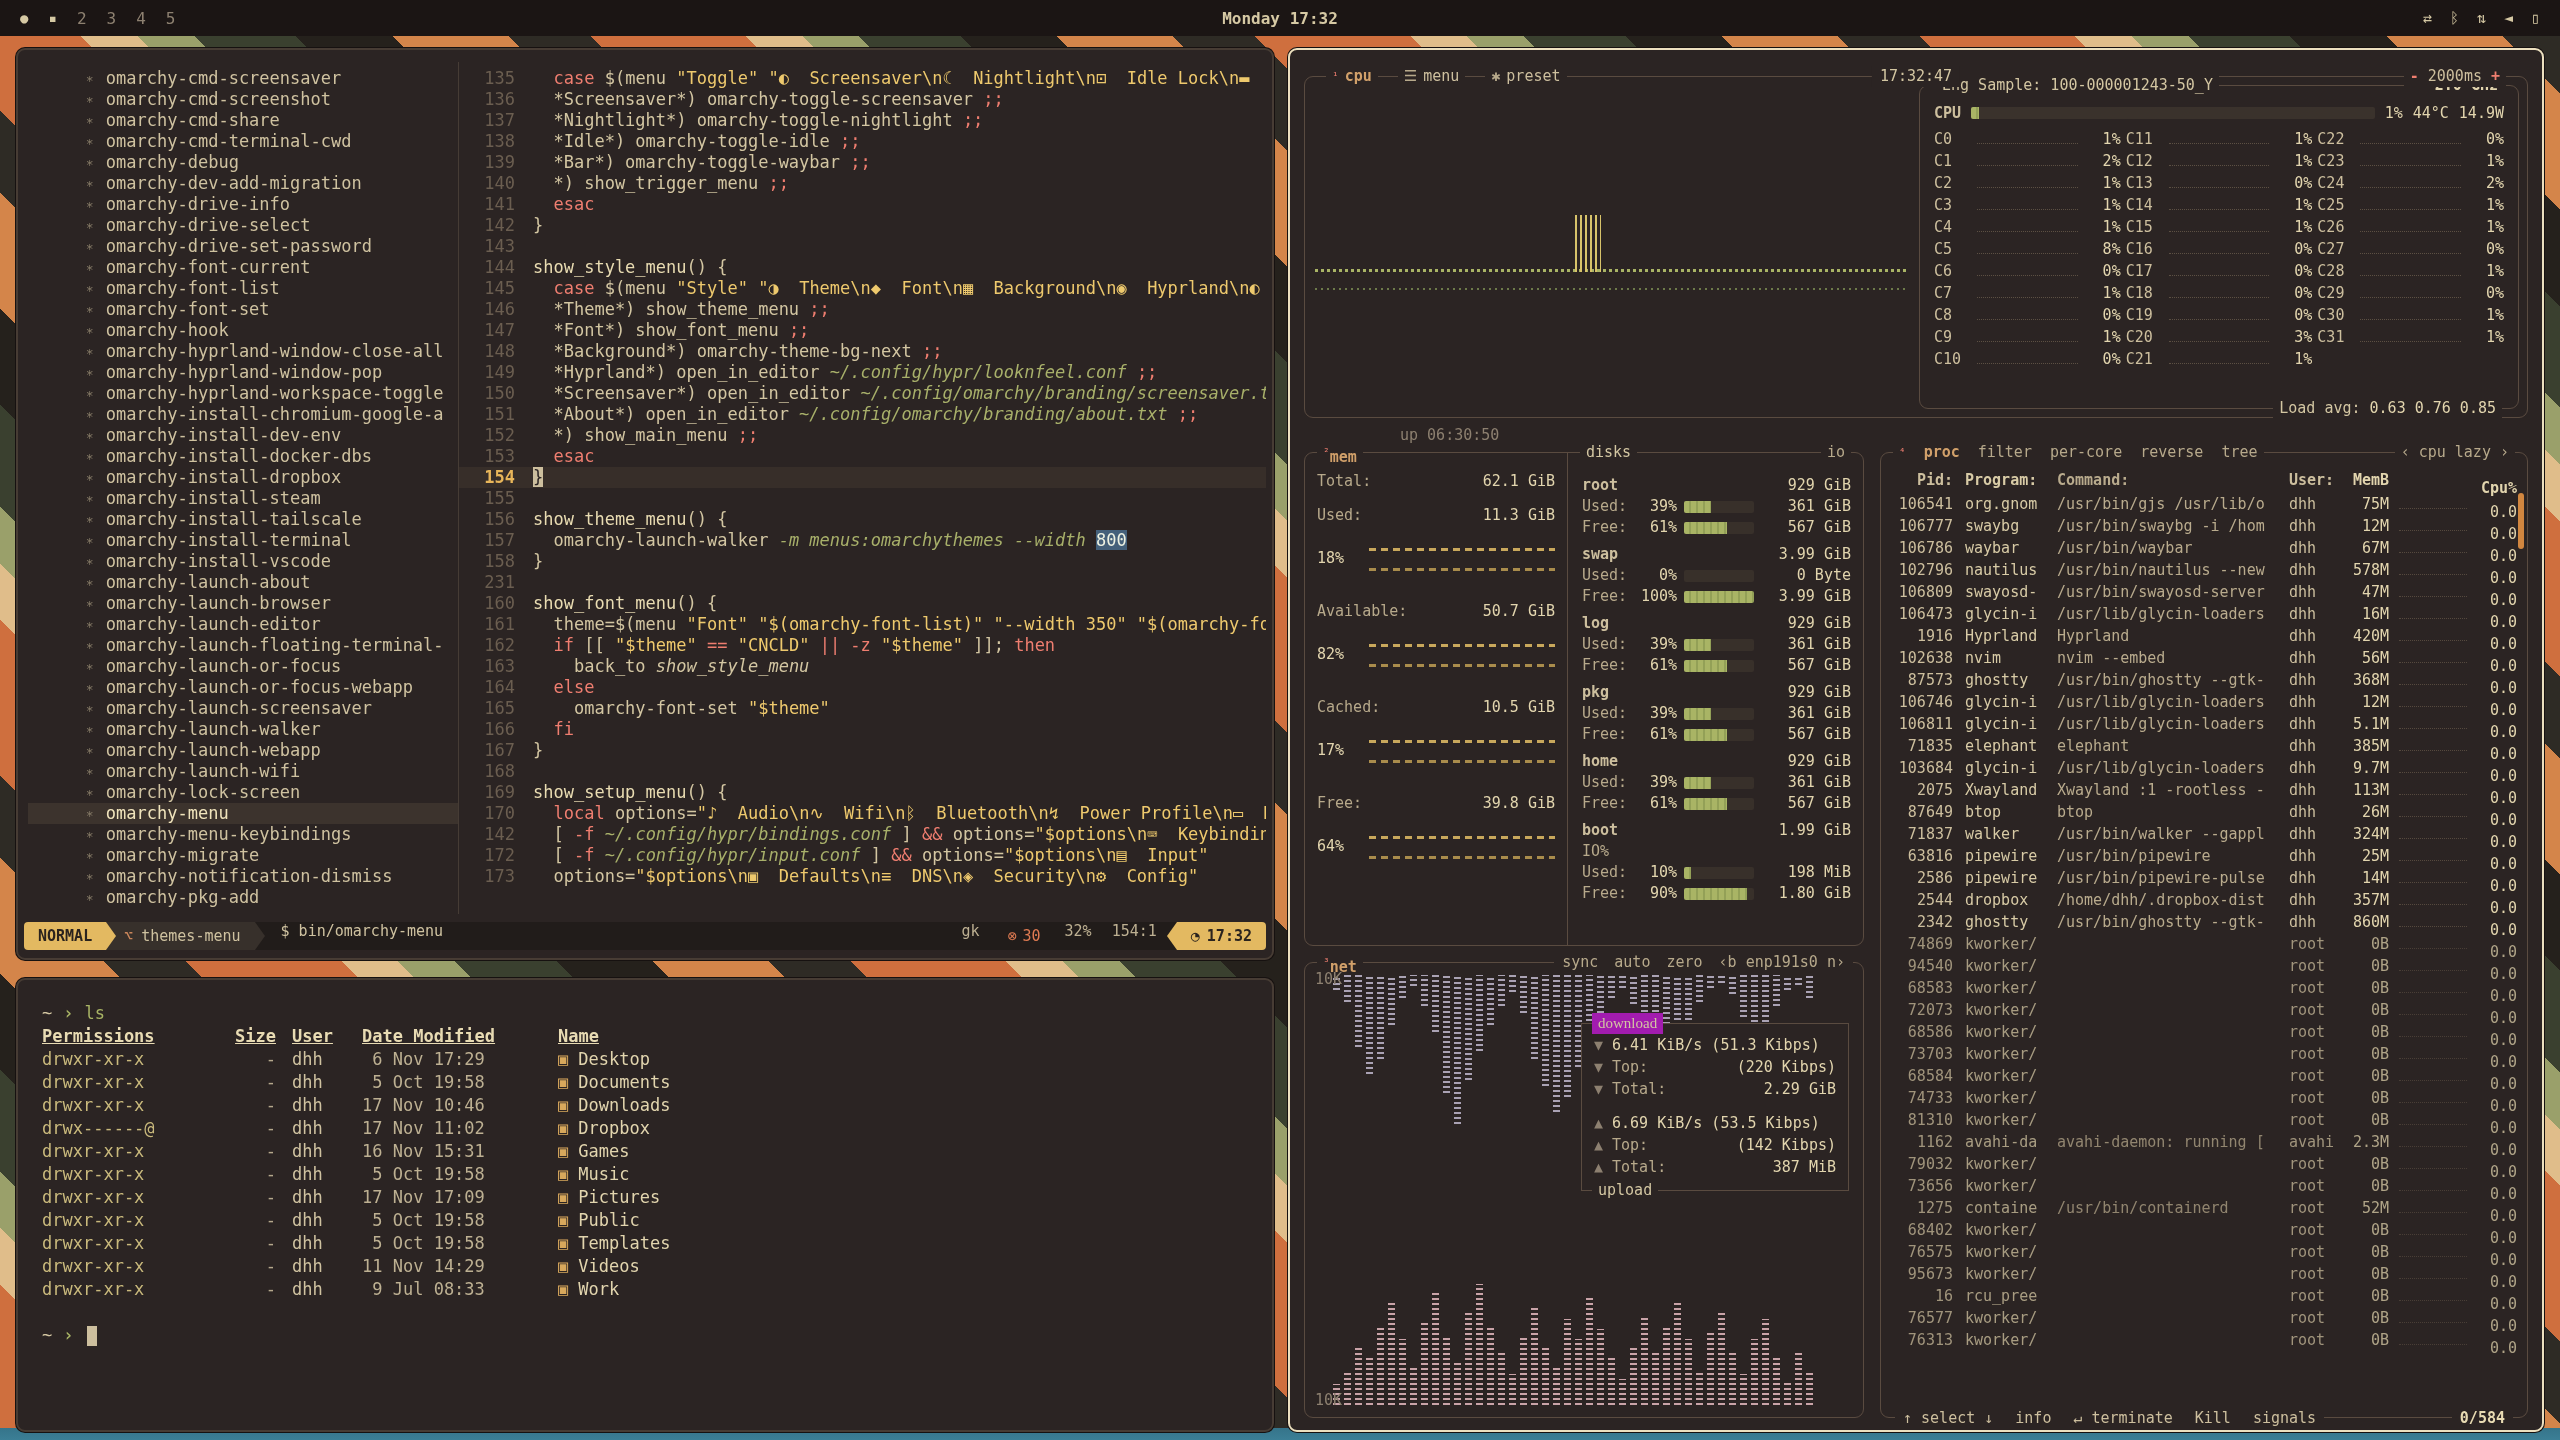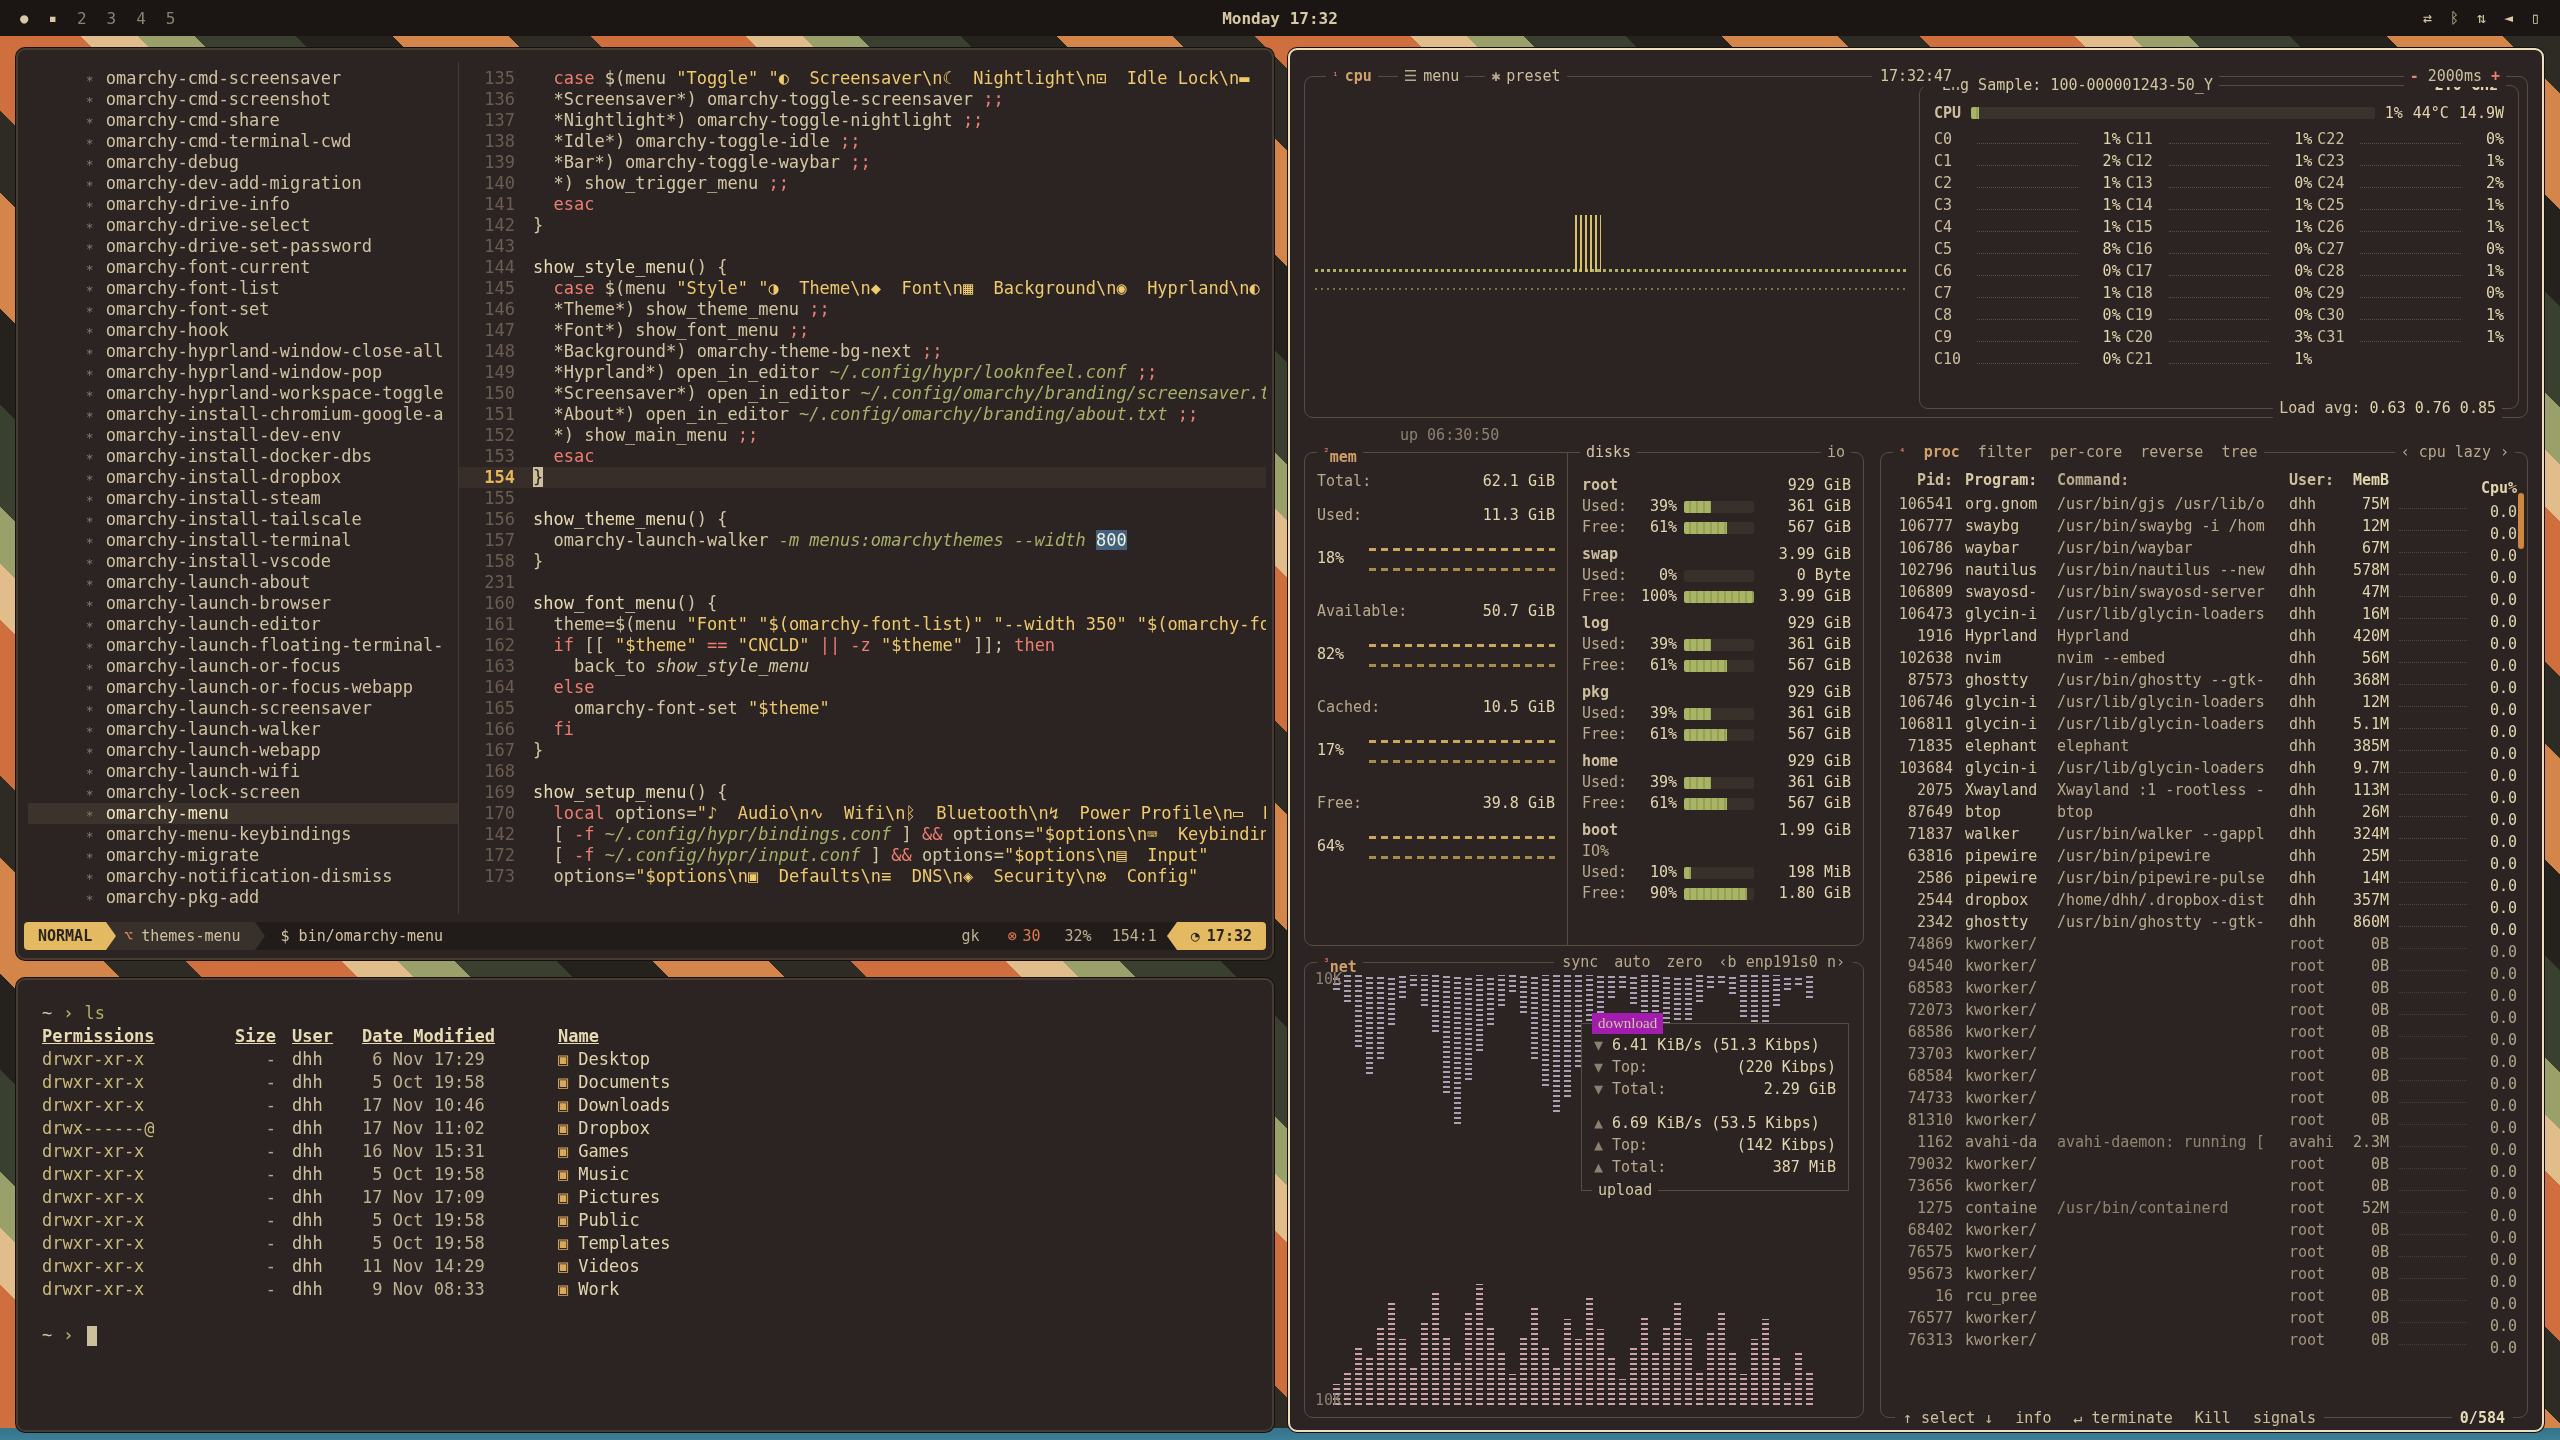--- a/index.html
+++ b/index.html
@@ -45,21 +45,21 @@
   .curline .ctext span:first-child{background:#cdbf9e;color:#2b2423;}
   .k{color:#ef7e70;}
   .s{color:#eec96d;}
   .pa{color:#a8b06a;font-style:italic;}
   .op{color:#ef7e70;}
   .fn{color:#e9dcb2;}
   .p{color:#d3c6a2;}
   .it{color:#d3c6a2;font-style:italic;}
   .hl{background:#44607a;color:#eef2e2;}
 
-  .statusline{position:absolute;left:6px;right:6px;bottom:8px;height:28px;background:#211c1a;display:flex;align-items:center;font-size:15px;color:#bdb092;border-radius:4px;overflow:hidden;}
+  .statusline{position:absolute;left:6px;right:6px;bottom:8px;height:28px;background:#211c1a;display:flex;font-size:15px;color:#bdb092;border-radius:4px;overflow:hidden;}
   .mode{background:#e3b961;color:#2a231e;font-weight:bold;padding:0 14px;height:100%;display:flex;align-items:center;}
   .sl-arr1{width:0;height:0;border-top:14px solid transparent;border-bottom:14px solid transparent;border-left:10px solid #e3b961;background:#37302b;}
   .branch{background:#37302b;height:100%;display:flex;align-items:center;padding:0 14px 0 8px;gap:8px;color:#cfc2a0;}
   .bi{color:#c9855a;}
   .sl-arr2{width:0;height:0;border-top:14px solid transparent;border-bottom:14px solid transparent;border-left:10px solid #37302b;}
   .fname{padding:0 16px;color:#cfc2a0;}
   .sl-flex{flex:1;}
   .slkeys{margin:0 14px;color:#bdb092;}
   .diag{display:flex;gap:6px;align-items:center;margin:0 14px;color:#e07b52;}
   .slpct{margin:0 10px;color:#bdb092;}
@@ -455,21 +455,21 @@
           <div class="ls-row"><span class="c-perm">drwxr-xr-x</span><span class="c-size">-</span><span class="c-user">dhh</span><span class="c-date"> 6 Nov 17:29</span><span class="c-name"><span class="f-ic">▣</span><span>Desktop</span></span></div>
           <div class="ls-row"><span class="c-perm">drwxr-xr-x</span><span class="c-size">-</span><span class="c-user">dhh</span><span class="c-date"> 5 Oct 19:58</span><span class="c-name"><span class="f-ic">▣</span><span>Documents</span></span></div>
           <div class="ls-row"><span class="c-perm">drwxr-xr-x</span><span class="c-size">-</span><span class="c-user">dhh</span><span class="c-date">17 Nov 10:46</span><span class="c-name"><span class="f-ic">▣</span><span>Downloads</span></span></div>
           <div class="ls-row"><span class="c-perm">drwx------@</span><span class="c-size">-</span><span class="c-user">dhh</span><span class="c-date">17 Nov 11:02</span><span class="c-name"><span class="f-ic">▣</span><span>Dropbox</span></span></div>
           <div class="ls-row"><span class="c-perm">drwxr-xr-x</span><span class="c-size">-</span><span class="c-user">dhh</span><span class="c-date">16 Nov 15:31</span><span class="c-name"><span class="f-ic">▣</span><span>Games</span></span></div>
           <div class="ls-row"><span class="c-perm">drwxr-xr-x</span><span class="c-size">-</span><span class="c-user">dhh</span><span class="c-date"> 5 Oct 19:58</span><span class="c-name"><span class="f-ic">▣</span><span>Music</span></span></div>
           <div class="ls-row"><span class="c-perm">drwxr-xr-x</span><span class="c-size">-</span><span class="c-user">dhh</span><span class="c-date">17 Nov 17:09</span><span class="c-name"><span class="f-ic">▣</span><span>Pictures</span></span></div>
           <div class="ls-row"><span class="c-perm">drwxr-xr-x</span><span class="c-size">-</span><span class="c-user">dhh</span><span class="c-date"> 5 Oct 19:58</span><span class="c-name"><span class="f-ic">▣</span><span>Public</span></span></div>
           <div class="ls-row"><span class="c-perm">drwxr-xr-x</span><span class="c-size">-</span><span class="c-user">dhh</span><span class="c-date"> 5 Oct 19:58</span><span class="c-name"><span class="f-ic">▣</span><span>Templates</span></span></div>
           <div class="ls-row"><span class="c-perm">drwxr-xr-x</span><span class="c-size">-</span><span class="c-user">dhh</span><span class="c-date">11 Nov 14:29</span><span class="c-name"><span class="f-ic">▣</span><span>Videos</span></span></div>
-          <div class="ls-row"><span class="c-perm">drwxr-xr-x</span><span class="c-size">-</span><span class="c-user">dhh</span><span class="c-date"> 9 Nov 08:33</span><span class="c-name"><span class="f-ic">▣</span><span>Work</span></span></div>
+          <div class="ls-row"><span class="c-perm">drwxr-xr-x</span><span class="c-size">-</span><span class="c-user">dhh</span><span class="c-date"> 9 Jul 08:33</span><span class="c-name"><span class="f-ic">▣</span><span>Work</span></span></div>
         </div>
       <div class="gapline"></div>
       <div class="prompt-line">
         <span class="p-tilde">~</span>
         <span class="p-arrow">›</span>
         <span class="cursor"></span>
       </div>
     </div>
   </div>
 

